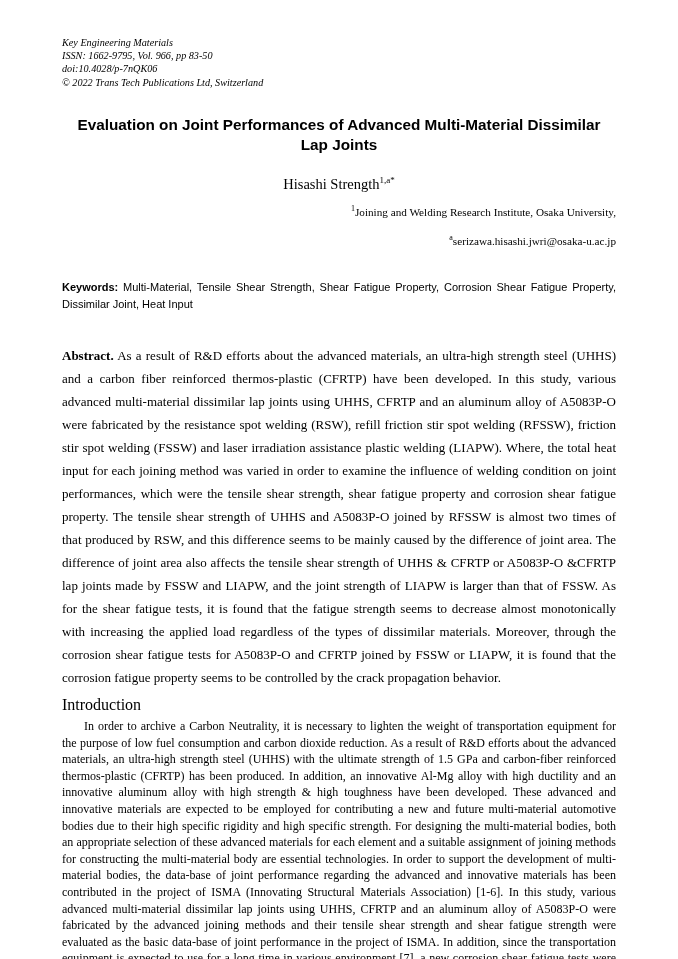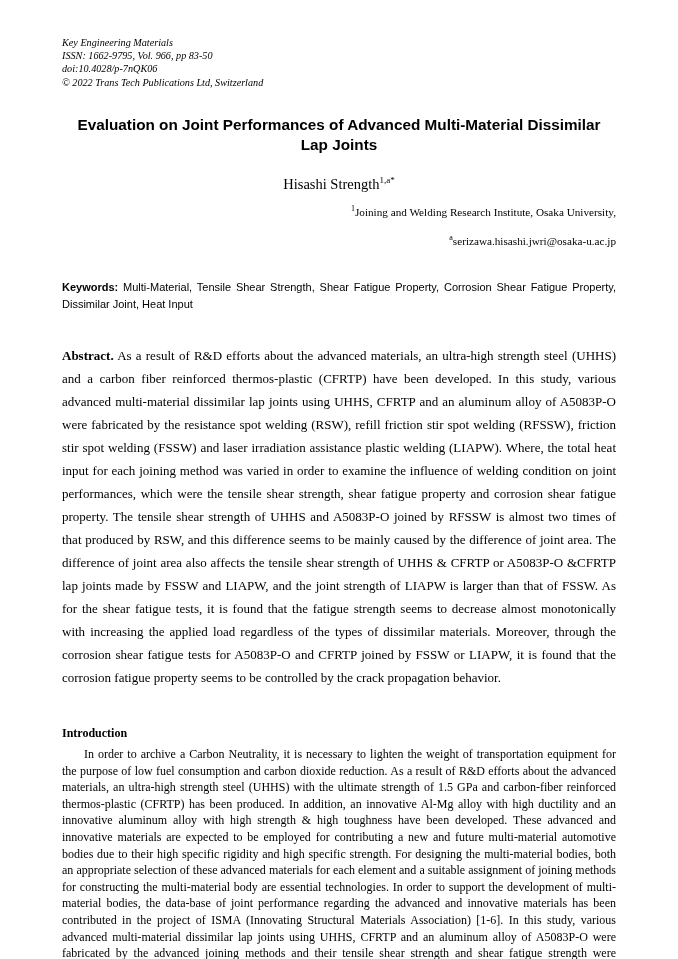--- a/index.html
+++ b/index.html
@@ -81,23 +81,23 @@
   .abstract {
     margin-top: 32px;
     font-size: 13px;
     line-height: 23px;
     text-align: justify;
   }
   .abstract .ab-label { font-weight: bold; }
 
   
   .sec-head {
-    margin-top: 36px;
-    font-weight: bold;
-    font-size: 12px;
+    margin-top: 8px;
+    font-weight: normal;
+    font-size: 16px;
     line-height: 16px;
   }
   .sec-body {
     margin-top: 5px;
     font-size: 12px;
     line-height: 16.6px;
     text-align: justify;
     text-indent: 22px;
   }
 </style>

